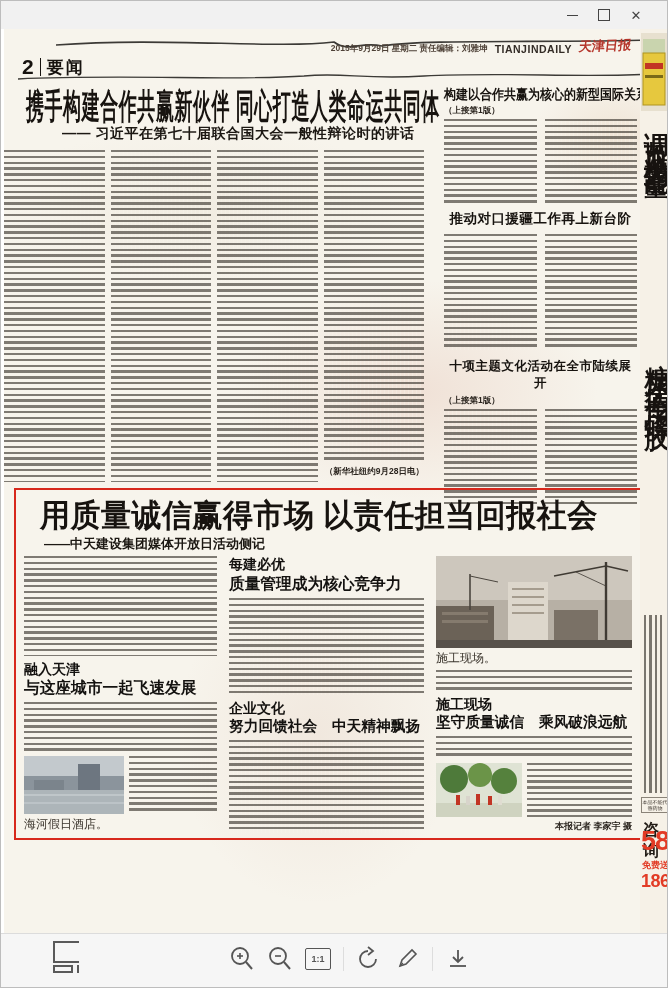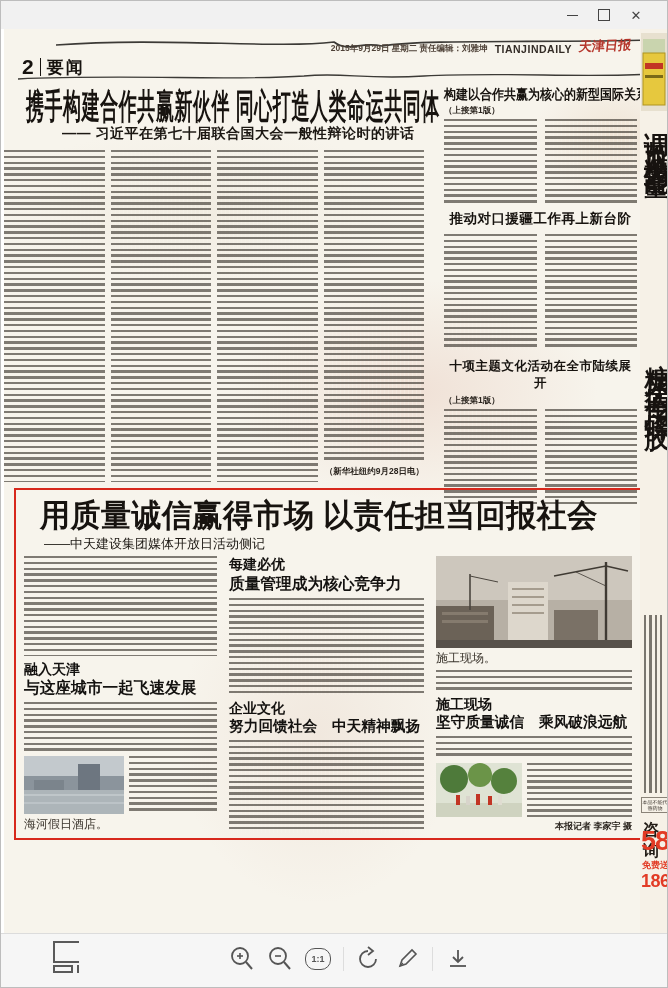--- a/index.html
+++ b/index.html
@@ -39,21 +39,21 @@
   
   .rcol{position:absolute;left:440px;top:56px;width:193px;}
   .rh3{font-size:12px;font-weight:900;color:#17130f;white-space:nowrap;transform:scaleY(1.15);transform-origin:left top;}
   .rh3.center{text-align:center;white-space:normal;transform:none;font-size:13.5px;letter-spacing:.5px;}
   .cont{font-size:8.5px;font-weight:700;color:#2a241e;margin:3px 0 2px 0;}
   .two{display:flex;gap:8px;}
   .two .sim{flex:1;}
   
   .redbox{position:absolute;left:10px;top:459px;width:628px;height:352px;border:2.5px solid #d7281c;box-sizing:border-box;}
   .fhead{position:absolute;left:24px;top:5px;font-size:30px;font-weight:900;color:#17130f;white-space:nowrap;letter-spacing:.5px;transform:scaleY(1.05);transform-origin:left top;}
-  .fsub{position:absolute;left:28px;top:45px;font-size:13px;font-weight:400;color:#1c1813;}
+  .fsub{position:absolute;left:28px;top:45px;font-size:13px;font-weight:700;color:#1c1813;}
   .fcols{position:absolute;left:8px;right:8px;top:66px;bottom:5px;display:flex;gap:12px;}
   .fcol{flex:1;display:flex;flex-direction:column;}
   .kick{margin:5px 0 4px 0;color:#141210;}
   .kick .k{font-size:14px;font-weight:900;display:block;line-height:1.25;}
   .kick .t{font-size:16px;font-weight:900;display:block;line-height:1.25;white-space:nowrap;transform:scaleX(.98);transform-origin:left;}
   .photorow{display:flex;gap:5px;margin-top:4px;}
   .caption{font-size:12px;color:#3a342c;margin-top:2px;}
   .credit{font-size:9px;font-weight:700;color:#2a241e;text-align:right;margin-top:3px;}
   .photo{display:block;flex:0 0 auto;}
   
@@ -68,21 +68,21 @@
   .ad-consult{position:absolute;left:3px;top:791px;font-size:16px;font-weight:900;color:#201a14;}
   .ad-ph1{position:absolute;left:1px;top:797px;font-size:27px;font-weight:900;color:#e23b25;letter-spacing:-1px;}
   .ad-free{position:absolute;left:2px;top:830px;font-size:9px;font-weight:700;color:#e23b25;}
   .ad-ph2{position:absolute;left:1px;top:842px;font-size:18px;font-weight:900;color:#e23b25;letter-spacing:-.5px;}
   
   .toolbar{position:absolute;left:0;right:0;bottom:0;height:53px;background:#f6f6f6;border-top:1px solid #dcdcdc;}
   .tb-left{position:absolute;left:52px;top:10px;}
   .tb-center{position:absolute;left:228px;top:12px;display:flex;align-items:center;gap:12px;}
   .tbtn{display:flex;align-items:center;justify-content:center;width:26px;height:26px;}
   .tdiv{width:1px;height:24px;background:#ddd;}
-  .oneone{width:24px;height:20px;border:1.5px solid #555;border-radius:10px;display:flex;align-items:center;justify-content:center;font-size:9px;font-weight:700;color:#555;}
+  .oneone{width:24px;height:20px;border:1.5px solid #555;border-radius:2px;display:flex;align-items:center;justify-content:center;font-size:9px;font-weight:700;color:#555;}
   svg{display:block}
 </style>
 </head>
 <body>
 
 <div class="window">
 
   <div class="titlebar">
     <div class="winbtn btn-min">
         <span class="bar"></span>

